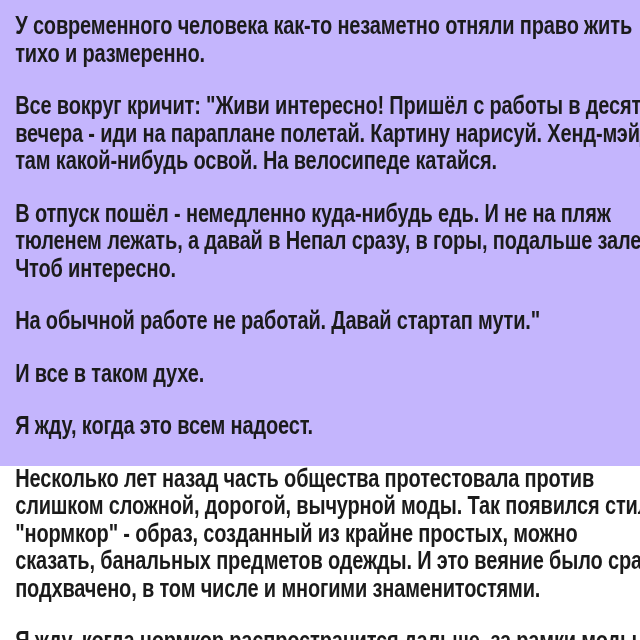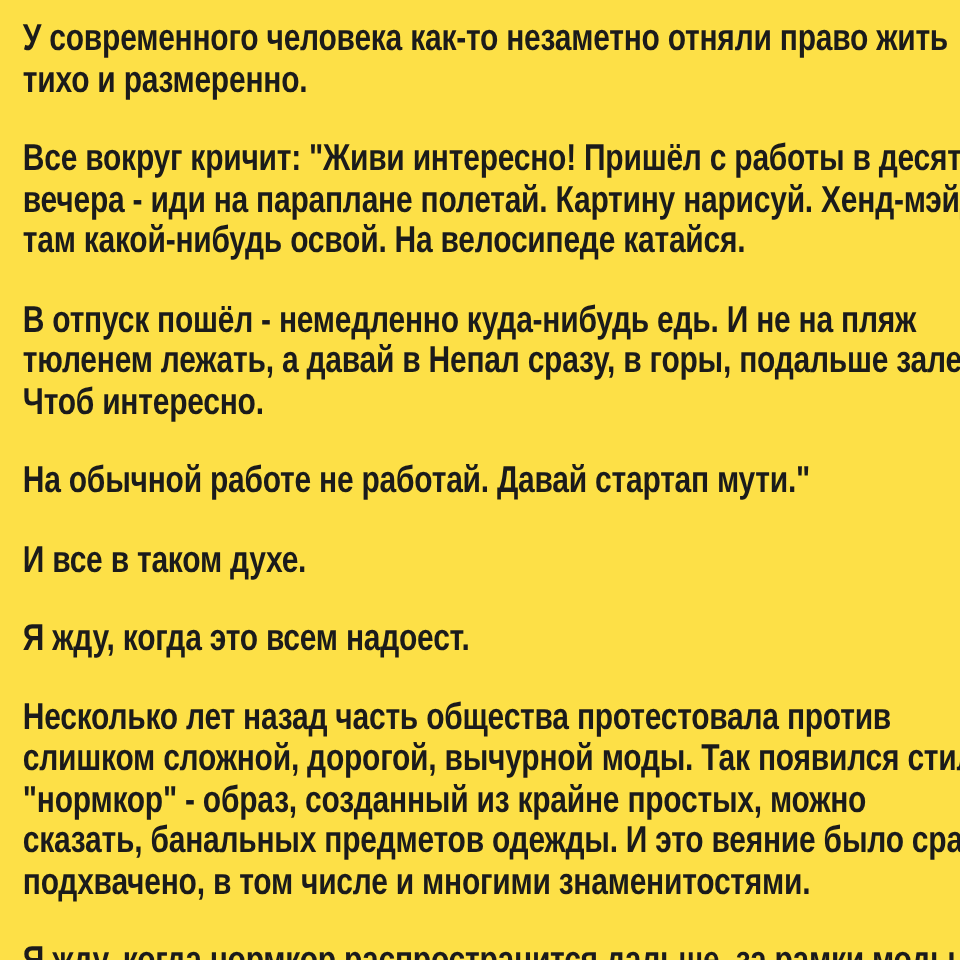--- a/index.html
+++ b/index.html
@@ -8,22 +8,22 @@
   }
   body {
     width: 640px;
     height: 640px;
     background: #ffffff;
     overflow: hidden;
   }
   .page {
     position: relative;
     width: 640px;
-    height: 640px;
-    background: #fde047;
+    height: 466px;
+    background: #c4b5fd;
   }
   
   .text-block {
     box-sizing: border-box;
     width: 800px;              
     transform: scaleX(0.8);
     transform-origin: 0 0;
     padding: 12px 0 0 19px;    
     font-family: "Liberation Sans", "DejaVu Sans", sans-serif;
     font-weight: 700;

